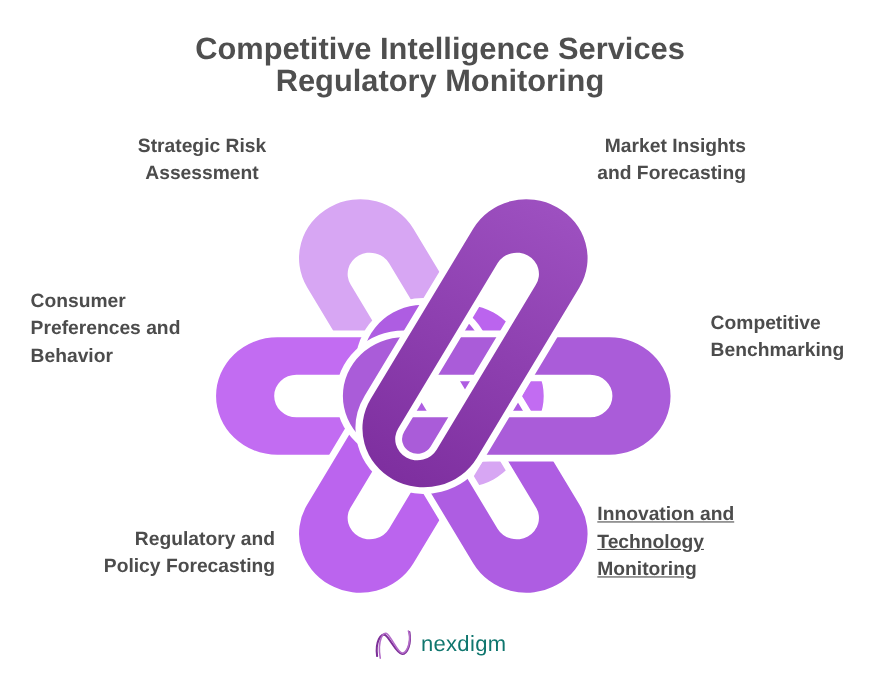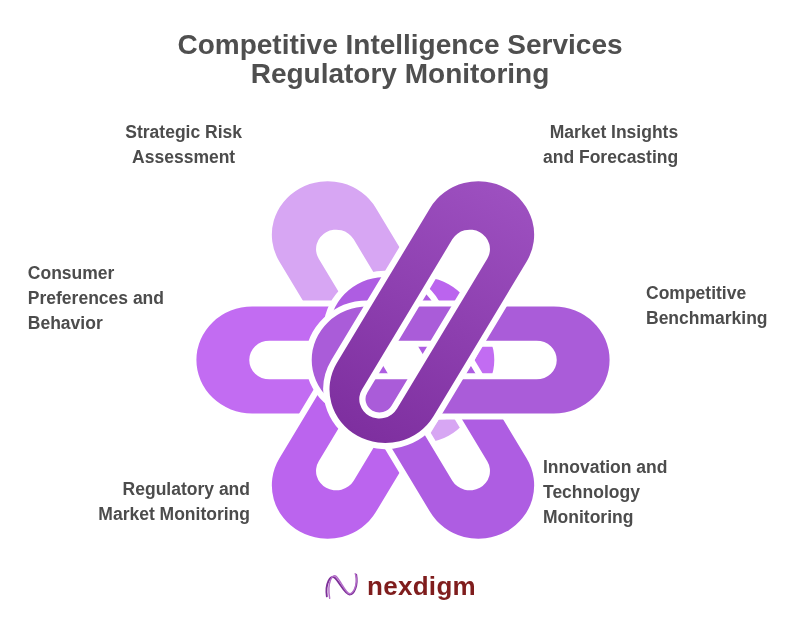--- a/index.html
+++ b/index.html
@@ -9,27 +9,27 @@
   .title{position:absolute;top:30px;left:0;width:800px;text-align:center;
          color:#4f4f4f;font-weight:bold;font-size:28px;line-height:29px;}
 
   .svc{position:absolute;color:#4c4c4c;font-weight:bold;font-size:17.5px;
        line-height:25px;white-space:pre-line;}
   .svc-0{top:120px;right:558px;text-align:center;}
   .svc-1{top:120px;left:543px;text-align:right;}
   .svc-2{top:261px;right:636px;text-align:left;}
   .svc-3{top:281px;left:618px;text-align:left;margin-left:28px;}
   .svc-4{top:477px;right:550px;text-align:right;}
-  .svc-5{top:455px;left:543px;text-align:left;}
+  .svc-5{top:455px;left:543px;text-align:left;text-decoration:underline;}
 
   .knot{position:absolute;left:182px;top:148px;width:442px;height:424px;}
 
   .logo{position:absolute;top:570px;left:0;width:800px;display:flex;
         justify-content:center;align-items:center;gap:7px;}
-  .logo-word{color:#7f1d1d;font-weight:bold;font-size:26px;letter-spacing:0.3px;}
+  .logo-word{color:#0f766e;font-weight:normal;font-size:20px;letter-spacing:0.3px;}
 </style>
 </head>
 <body>
 
 <div class="canvas">
 
   <div class="title">
     <div>Competitive Intelligence Services</div>
     <div>Regulatory Monitoring</div>
   </div>
@@ -37,21 +37,21 @@
   <div class="svc svc-0">Strategic Risk
 Assessment</div>
   <div class="svc svc-1">Market Insights
 and Forecasting</div>
   <div class="svc svc-2">Consumer
 Preferences and
 Behavior</div>
   <div class="svc svc-3">Competitive
 Benchmarking</div>
   <div class="svc svc-4">Regulatory and
-Market Monitoring</div>
+Policy Forecasting</div>
   <div class="svc svc-5">Innovation and
 Technology
 Monitoring</div>
 
   <svg id="knot" class="knot" viewBox="-230 -230 460 460" preserveAspectRatio="none" xmlns="http://www.w3.org/2000/svg">
     <defs id="knot-defs">
         <linearGradient id="grad-1" gradientUnits="userSpaceOnUse" x1="215" y1="0" x2="-95" y2="0">
           <stop offset="0" stop-color="#9d50c0"></stop>
           <stop offset="1" stop-color="#7e2f9f"></stop>
         </linearGradient>

